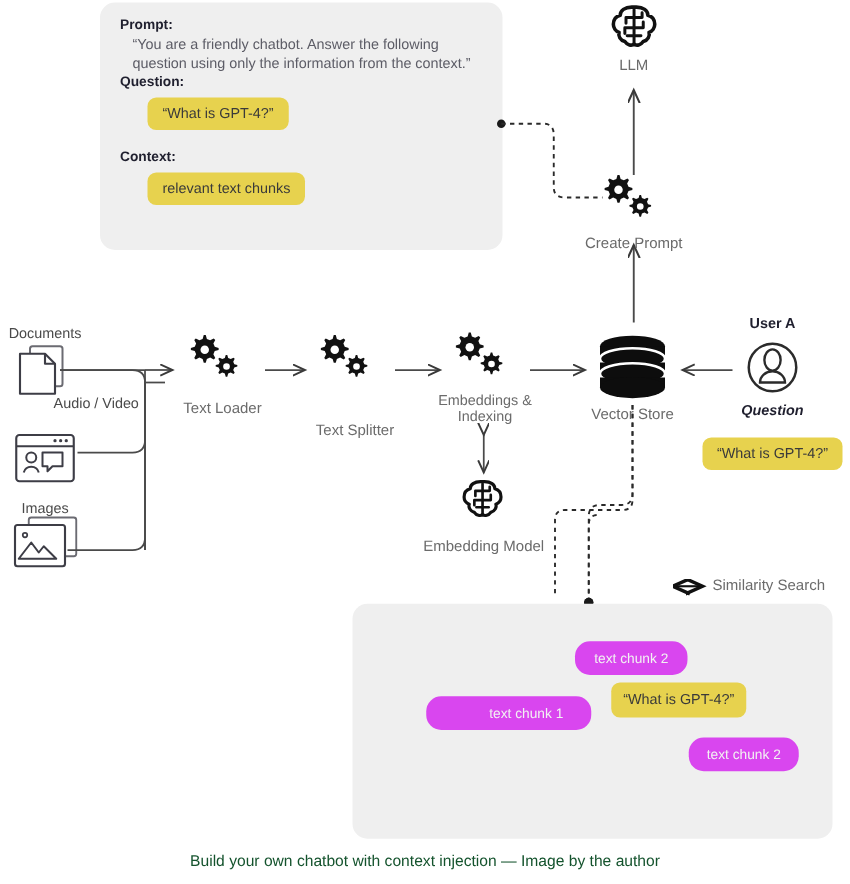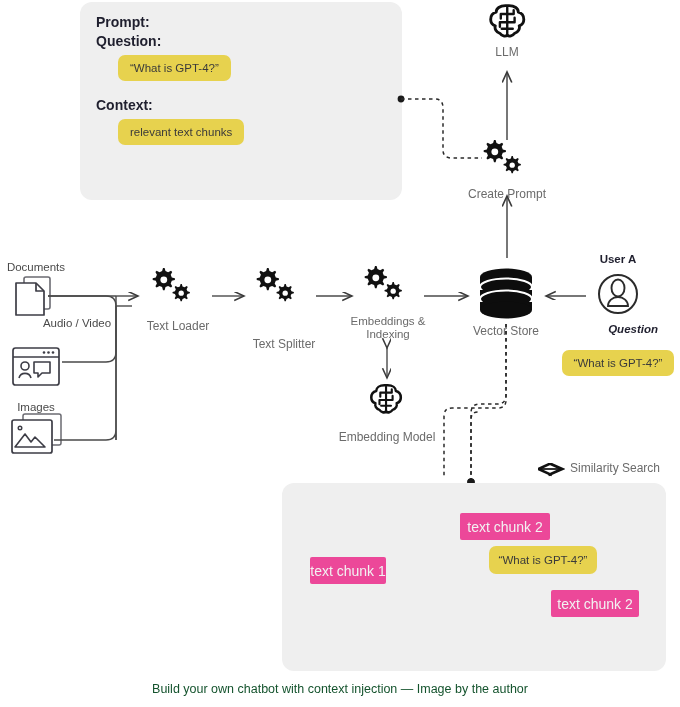--- a/index.html
+++ b/index.html
@@ -3,51 +3,52 @@
 <meta charset="utf-8">
 <style>
   html,body{margin:0;padding:0;background:#ffffff;}
   body{width:680px;height:707px;position:relative;overflow:hidden;
        font-family:"Liberation Sans",sans-serif;color:#3a3a3a;}
   .abs{position:absolute;}
   .lbl{font-size:12px;color:#6b6b6b;text-align:center;line-height:13px;white-space:nowrap;}
   .lbl2{font-size:11.5px;color:#6b6b6b;text-align:center;line-height:13px;}
   .src-lbl{font-size:11.5px;color:#4a4a4a;text-align:center;white-space:nowrap;}
   .bold-lbl{font-size:11.5px;color:#1f1f2e;font-weight:bold;text-align:center;white-space:nowrap;}
-  .bold-ital{font-size:11.5px;color:#1f1f2e;font-weight:bold;font-style:italic;text-align:right;white-space:nowrap;}
+  .bold-ital{font-size:11.5px;color:#1f1f2e;font-weight:bold;font-style:italic;text-align:center;white-space:nowrap;}
 
   
   #prompt-card{left:80px;top:2px;width:322px;height:198px;background:#efefef;
      border-radius:12px;box-sizing:border-box;padding:12px 16px;}
-  .p-head{font-size:14px;font-weight:bold;color:#1f1f2e;margin:0 0 3px 0;}
+  .p-head{font-size:11px;font-weight:bold;color:#1f1f2e;margin:0 0 3px 0;}
   .p-body{font-size:11.5px;color:#5c5c66;line-height:15px;margin:0 0 0 10px;}
   .pill{display:inline-block;background:#e7d24e;border-radius:7px;
         font-size:11.5px;color:#3a3a3a;padding:7px 12px;}
   .pill-wrap{margin:6px 0 0 22px;}
 
   
   #user-question-pill{left:562px;top:350px;width:112px;height:26px;background:#e7d24e;
      border-radius:7px;display:flex;align-items:center;justify-content:center;
      font-size:11.5px;color:#3a3a3a;}
 
   
   #sim-panel{left:282px;top:483px;width:384px;height:188px;background:#efefef;border-radius:12px;}
-  .chunk{position:absolute;background:#ec4899;border-radius:2px;color:#f2f2f2;
-         font-size:14px;display:flex;align-items:center;justify-content:center;}
+  .chunk{position:absolute;background:#d946ef;border-radius:12px;color:#f2f2f2;
+         font-size:11px;display:flex;align-items:center;justify-content:center;}
   #sim-yellow{position:absolute;background:#e7d24e;border-radius:7px;color:#3a3a3a;
          font-size:11.5px;display:flex;align-items:center;justify-content:center;}
 
   #caption{left:0;top:682px;width:680px;text-align:center;font-size:12.5px;color:#14532d;}
   svg{overflow:visible;}
 </style>
 </head>
 <body>
 
 <div class="abs" id="prompt-card">
   <div class="p-head">Prompt:</div>
+  <div class="p-body">“You are a friendly chatbot. Answer the following question using only the information from the context.”</div>
   <div class="p-head" style="margin-top:1px;">Question:</div>
   <div class="pill-wrap">
     <span class="pill">“What is GPT-4?”</span>
   </div>
   <div class="p-head" style="margin-top:16px;">Context:</div>
   <div class="pill-wrap">
     <span class="pill">relevant text chunks</span>
   </div>
 </div>
 
@@ -275,18 +276,18 @@
 <div class="abs lbl" style="left:327px;top:431px;width:120px;">Embedding Model</div>
 
 <div class="abs bold-lbl" style="left:578px;top:253px;width:80px;">User A</div>
 <div class="abs bold-ital" style="left:578px;top:323px;width:80px;">Question</div>
 <div class="abs" id="user-question-pill">“What is GPT-4?”</div>
 
 <div class="abs lbl" style="left:570px;top:462px;width:120px;text-align:left;">Similarity Search</div>
 
 <div class="abs" id="sim-panel"></div>
 
-<div class="chunk abs" style="left:310px;top:557px;width:76px;height:27px;">text chunk 1</div>
+<div class="chunk abs" style="left:341px;top:557px;width:104px;height:27px;padding-left:28px;">text chunk 1</div>
 <div class="chunk abs" style="left:460px;top:513px;width:90px;height:27px;">text chunk 2</div>
 <div class="abs" id="sim-yellow" style="left:489px;top:546px;width:108px;height:28px;">“What is GPT-4?”</div>
 <div class="chunk abs" style="left:551px;top:590px;width:88px;height:27px;">text chunk 2</div>
 
 <div class="abs" id="caption">Build your own chatbot with context injection — Image by the author</div>
 
 </body></html>

